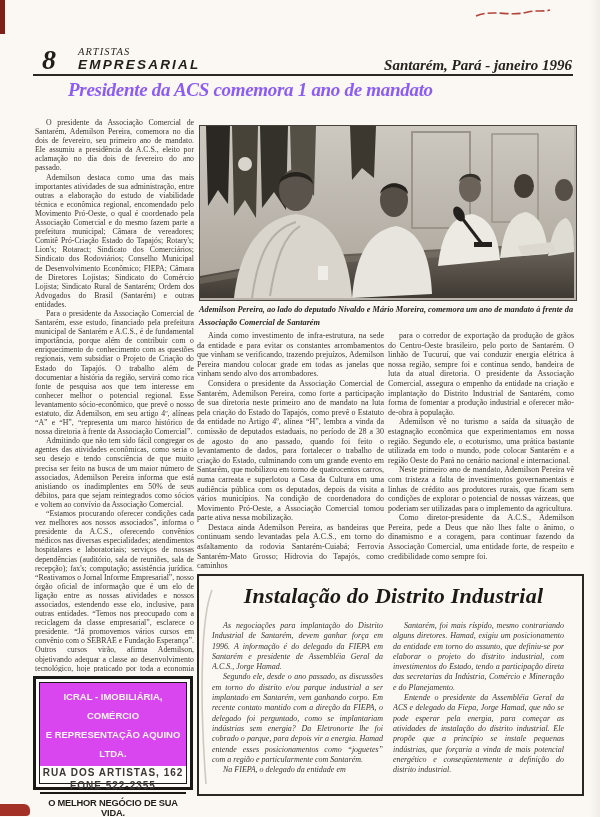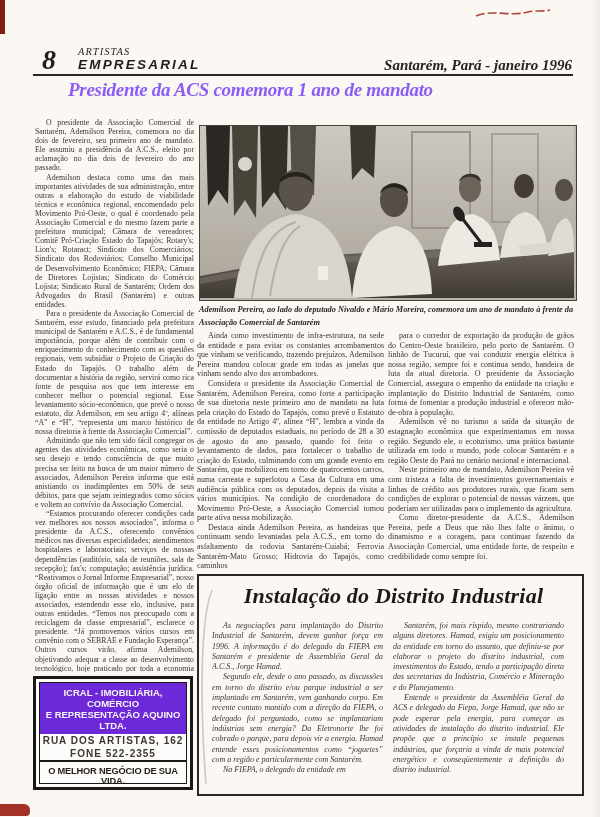--- a/index.html
+++ b/index.html
@@ -51,22 +51,22 @@
     font-style:italic;font-size:8px;line-height:10.3px;text-align:justify;color:#3b362f;}
   .boxcol p{margin:0;text-indent:11px;}
   #boxcol1{left:13px;}
   #boxcol2{left:194px;}
 
   
   .ad{position:absolute;left:33px;top:676px;width:160px;height:114px;box-sizing:border-box;
     border:3px solid #1b1916;background:#fdfcfa;padding:3px;}
   .ad-inner{border:1px solid #1b1916;height:100%;box-sizing:border-box;display:flex;flex-direction:column;
     font-family:"Liberation Sans",sans-serif;}
-  .ad-band{background:#6d28d9;color:#f7f5f1;text-align:center;font-weight:bold;
-    font-size:9.5px;line-height:11px;padding:4px 1px 3px;}
+  .ad-band{background:#d946ef;color:#f7f5f1;text-align:center;font-weight:bold;
+    font-size:9.5px;line-height:19px;padding:4px 1px 3px;}
   .ad-mid{flex:1;text-align:center;color:#3c3833;font-weight:bold;font-size:10px;line-height:13px;
     letter-spacing:1px;display:flex;flex-direction:column;}
   .ad-slogan{border-top:2px solid #1b1916;text-align:center;font-weight:bold;font-size:9.3px;
     line-height:10px;color:#211e1b;padding:4px 0 3px;letter-spacing:-.2px;}
 </style>
 </head>
 <body>
 
 <div id="paper">
 

